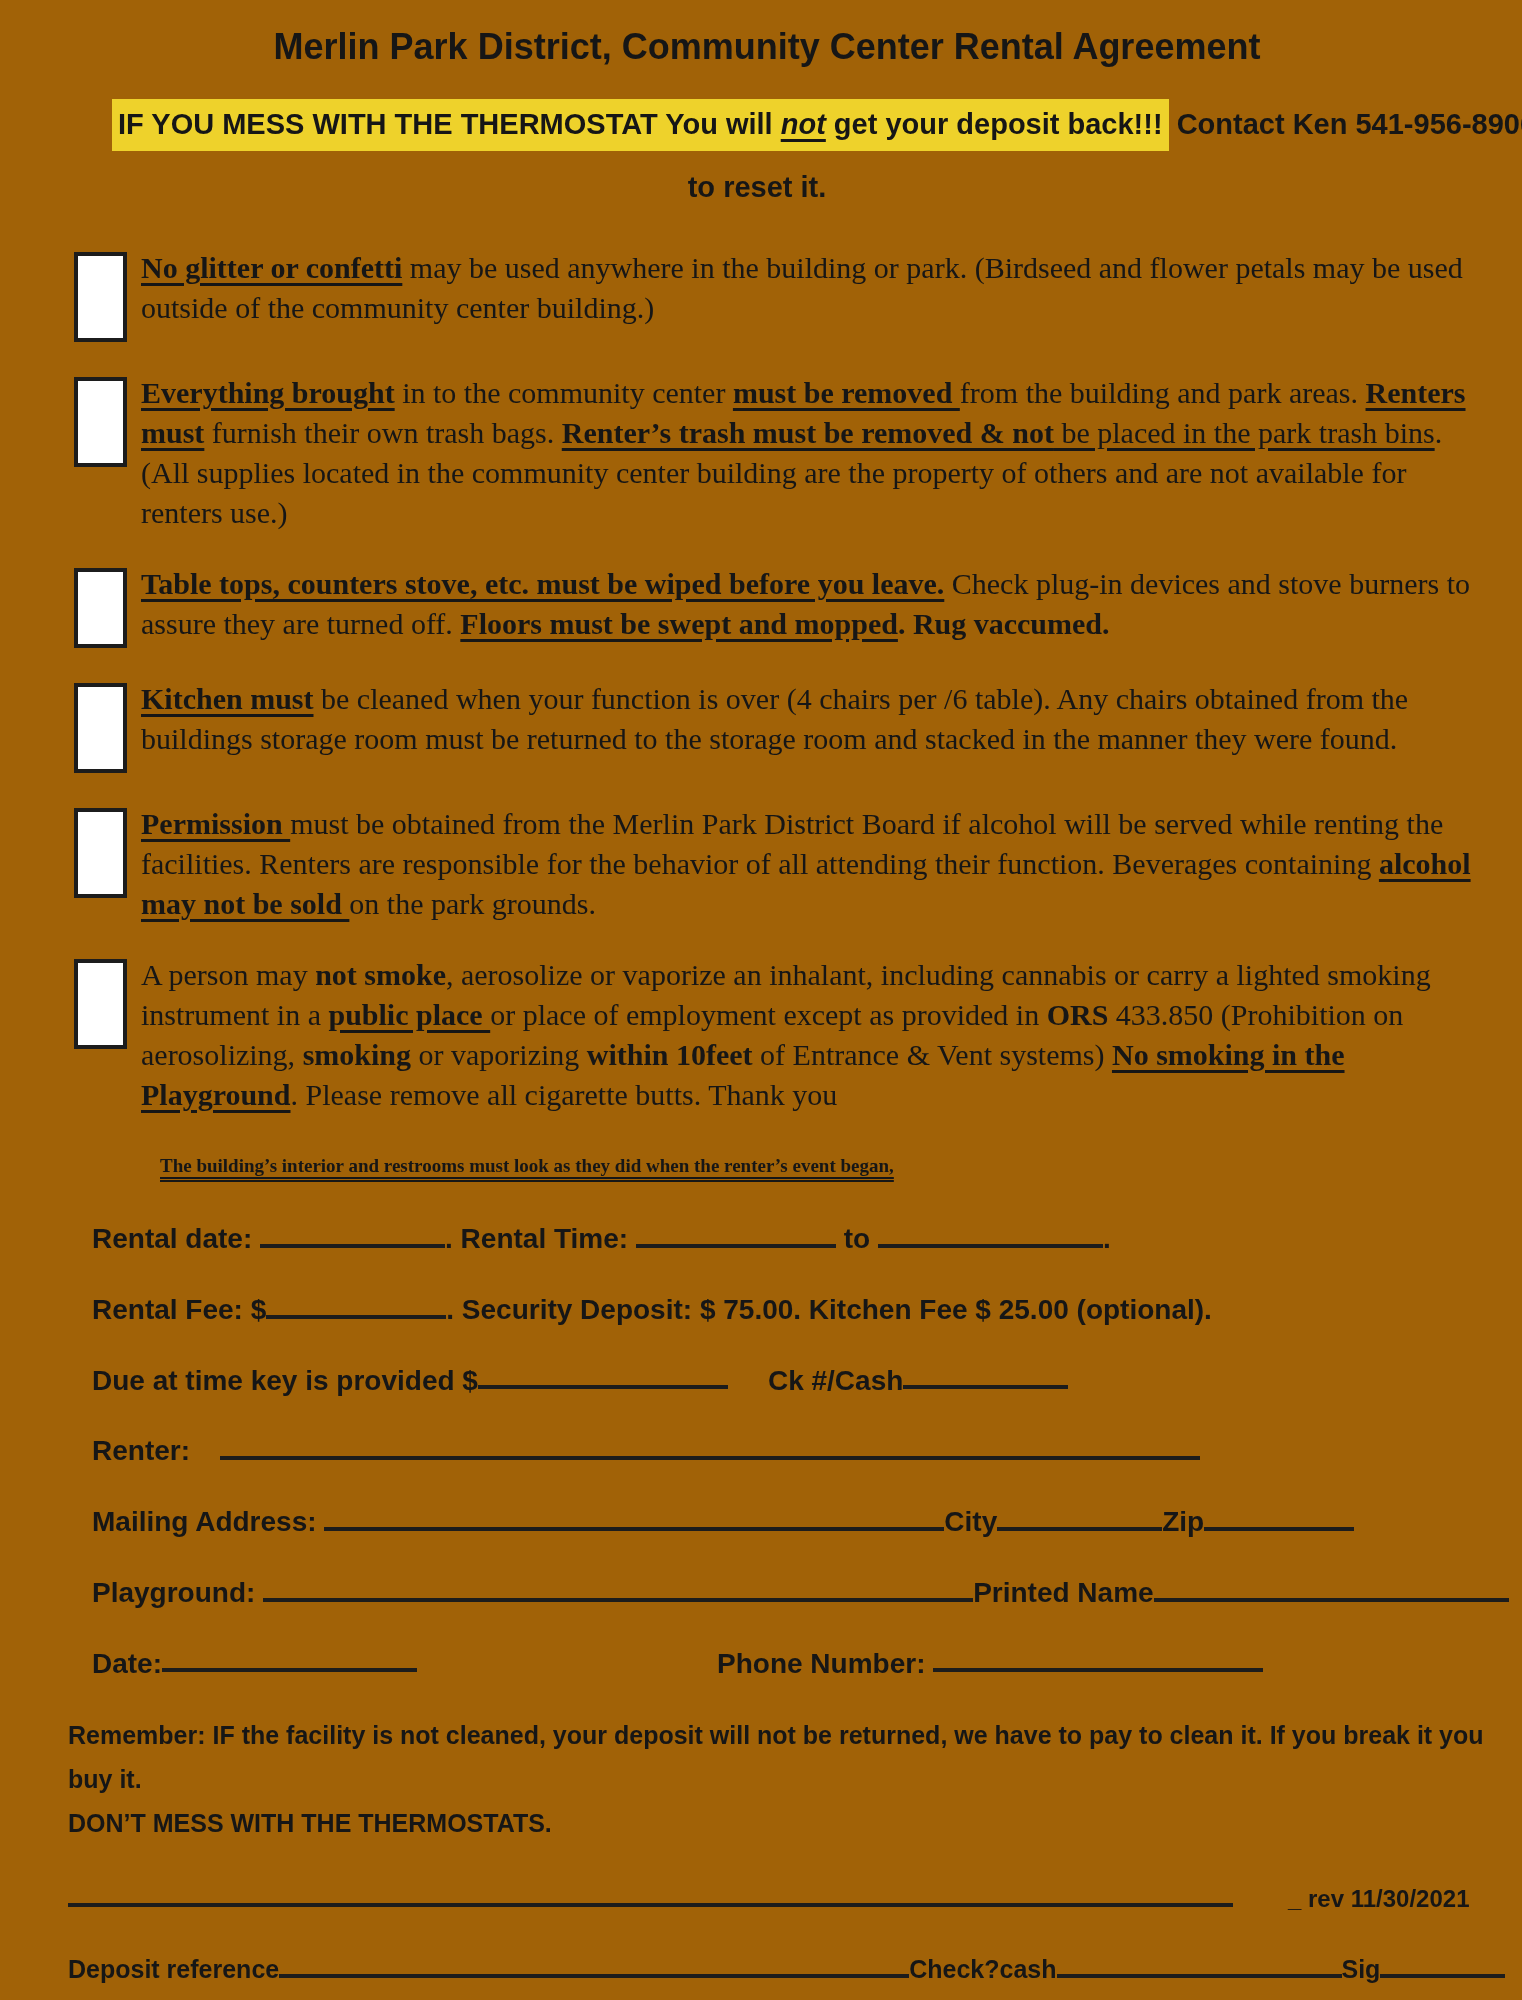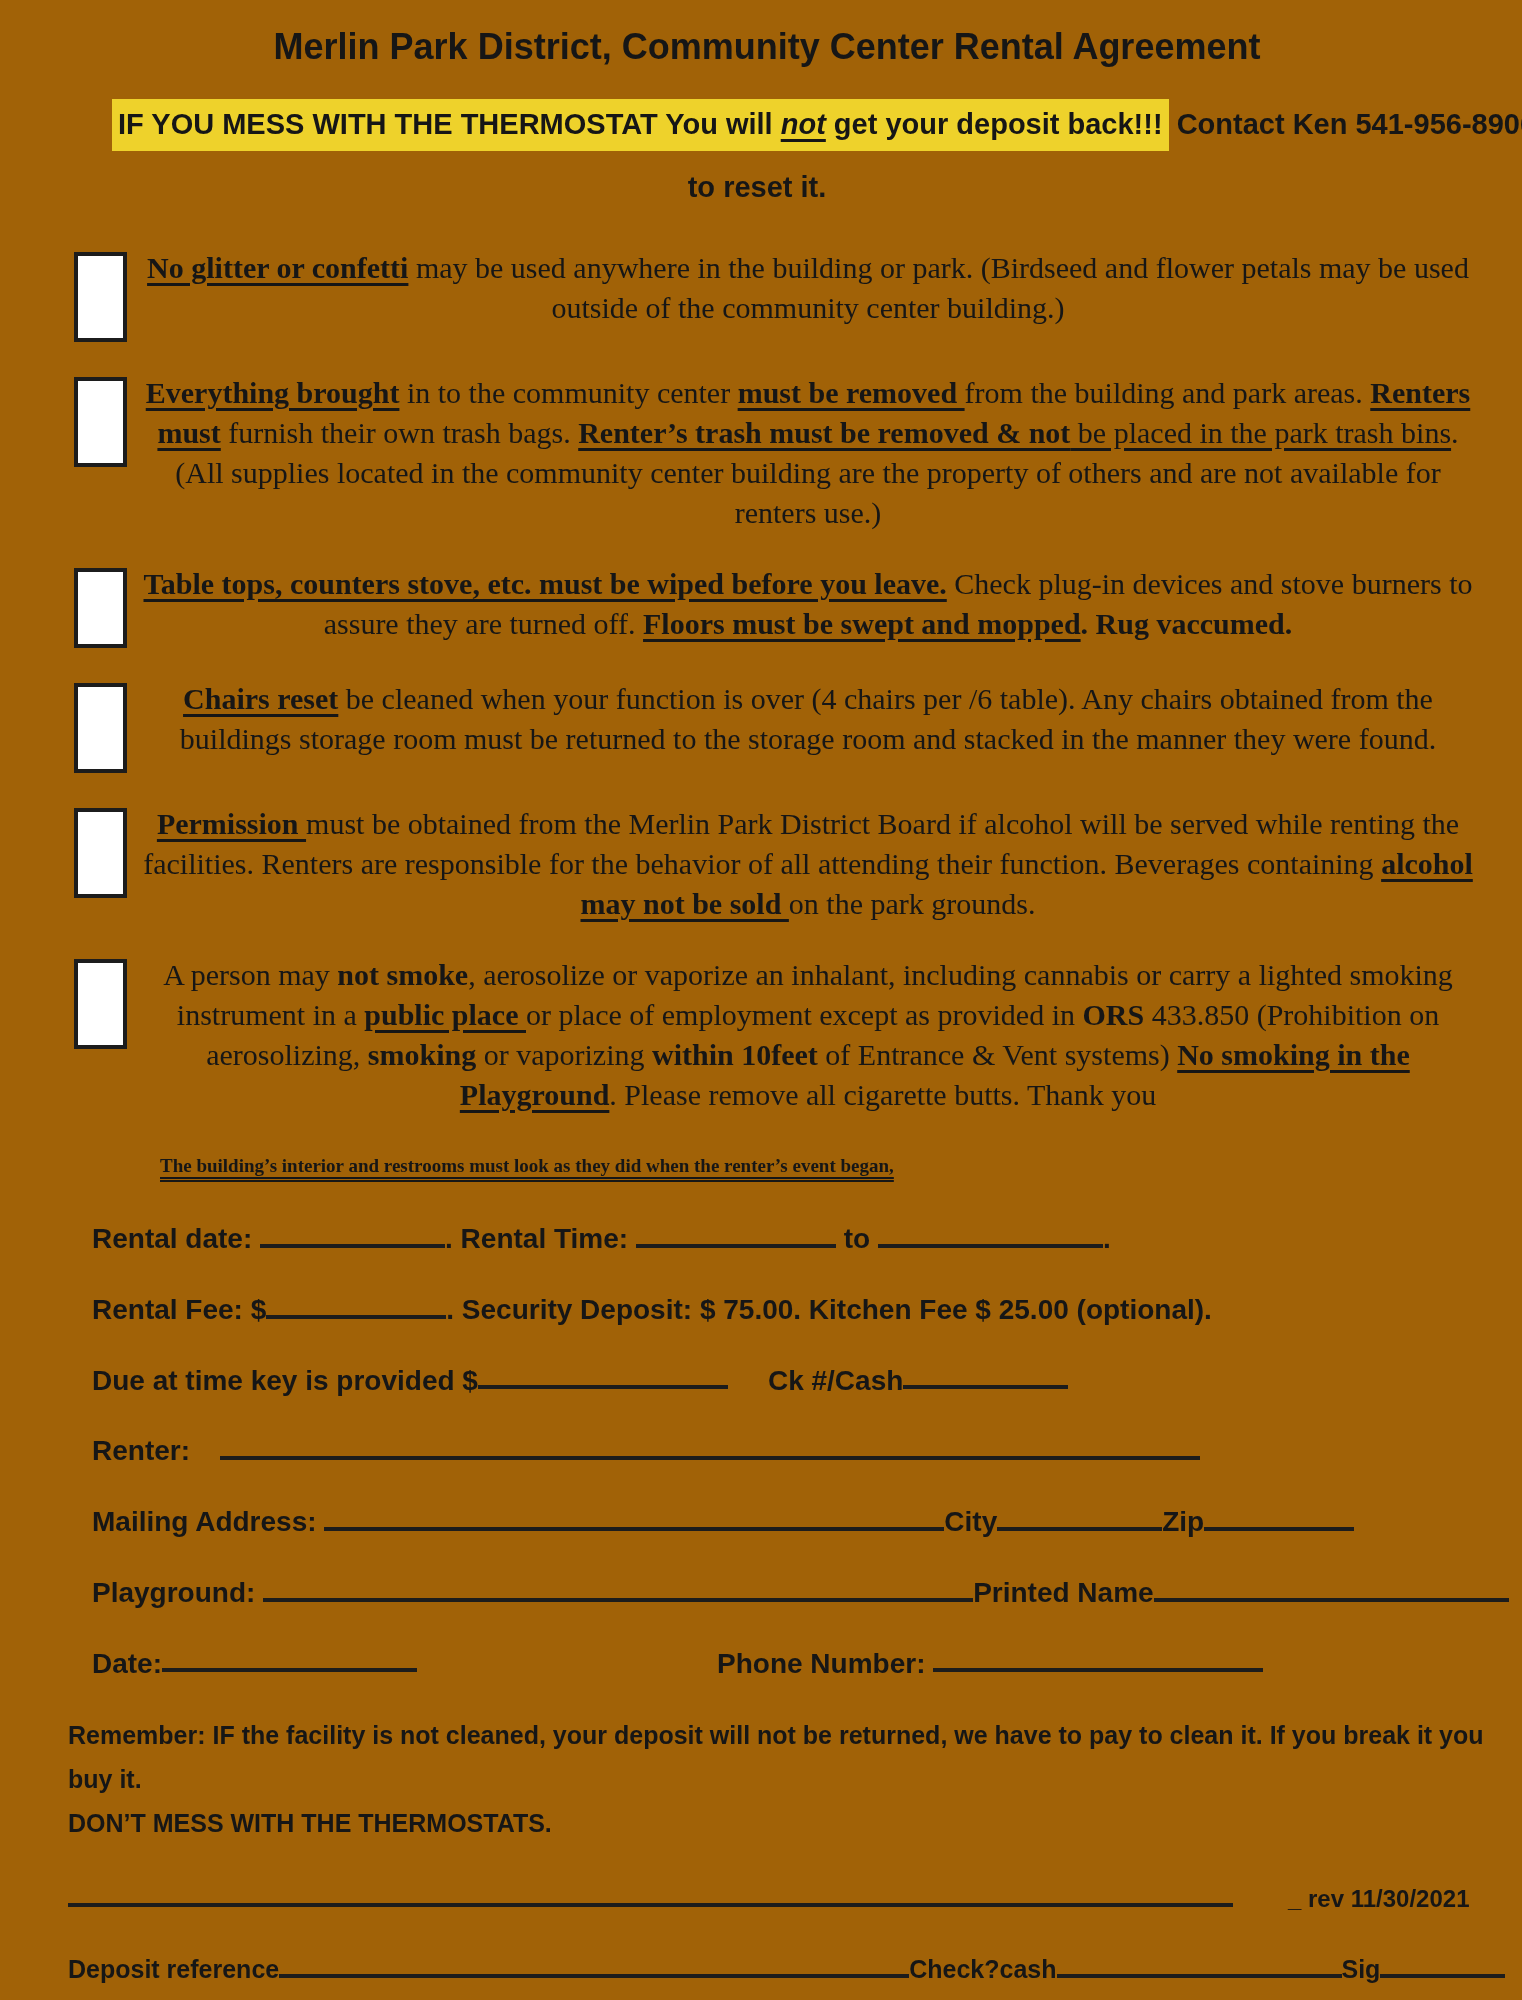--- a/index.html
+++ b/index.html
@@ -33,21 +33,21 @@
     margin:30px 60px 44px 0;
   }
   .rule { display:flex; margin-bottom:31px; }
   .rule-box {
     flex:none;
     width:45px; height:82px;
     border:4px solid #1c1c1c;
     margin:4px 14px 0 6px;
     background:#fff;
   }
-  .rule-text { width:1334px; font-size:30px; line-height:40px;text-align:center; }
+  .rule-text { width:1334px; font-size:30px; line-height:40px; }
   .b { font-weight:bold; }
   .i { font-style:italic; }
   .u { text-decoration-line:underline; text-decoration-thickness:3px; text-underline-offset:5px; }
   .du { text-decoration-line:underline; text-decoration-style:double; text-decoration-thickness:2px; text-underline-offset:5px; }
   .closing { font-size:19px; line-height:40px; margin:12px 0 32px 92px; }
   .form-line {
     font-family:"Liberation Sans", sans-serif;
     font-weight:bold; font-size:28px; line-height:40px;
     margin-bottom:30px; white-space:nowrap;margin-left:24px;
   }
@@ -93,21 +93,21 @@
     <div class="rule">
       <div class="rule-box"></div>
       <div class="rule-text"><span class="b u">Everything brought</span><span class=""> in to the community center </span><span class="b u">must be removed </span><span class="">from the building and park areas.  </span><span class="b u">Renters must</span><span class=""> furnish their own trash bags.  </span><span class="b u">Renter’s trash must be removed &amp; not</span><span class="u"> be placed in the park trash bins</span><span class="">.  (All supplies located in the community center building are the property of others and are not available for renters use.)</span></div>
     </div>
     <div class="rule">
       <div class="rule-box" style="height:72px"></div>
       <div class="rule-text"><span class="b u">Table tops, counters stove, etc. must be wiped before you leave.</span><span class="">  Check plug-in devices and stove burners to assure they are turned off.  </span><span class="b u">Floors must be swept and mopped</span><span class="b">. </span><span class="b">Rug vaccumed.</span></div>
     </div>
     <div class="rule">
       <div class="rule-box"></div>
-      <div class="rule-text"><span class="b u">Chairs reset</span><span class=""> be cleaned when your function is over (4 chairs per /6 table).  Any chairs obtained from the buildings storage room must be returned to the storage room and stacked in the manner they were found.</span></div>
+      <div class="rule-text"><span class="b u">Kitchen must</span><span class=""> be cleaned when your function is over (4 chairs per /6 table).  Any chairs obtained from the buildings storage room must be returned to the storage room and stacked in the manner they were found.</span></div>
     </div>
     <div class="rule">
       <div class="rule-box"></div>
       <div class="rule-text"><span class="b u">Permission </span><span class="">must be obtained from the Merlin Park District Board if alcohol will be served while renting the facilities.  Renters are responsible for the behavior of all attending their function.  Beverages containing </span><span class="b u">alcohol may not be sold </span><span class="">on the park grounds.</span></div>
     </div>
     <div class="rule">
       <div class="rule-box"></div>
       <div class="rule-text"><span class=""> A person may </span><span class="b">not smoke</span><span class="">, aerosolize or vaporize an inhalant, including cannabis or carry a lighted smoking instrument in a </span><span class="b u">public place </span><span class="">or place of employment except as provided in </span><span class="b">ORS</span><span class=""> 433.850 (Prohibition on aerosolizing, </span><span class="b">smoking</span><span class=""> or vaporizing </span><span class="b">within 10feet</span><span class=""> of Entrance &amp; Vent systems) </span><span class="b u">No smoking in the Playground</span><span class="">. Please remove all cigarette butts. Thank you</span></div>
     </div>
   </section>

